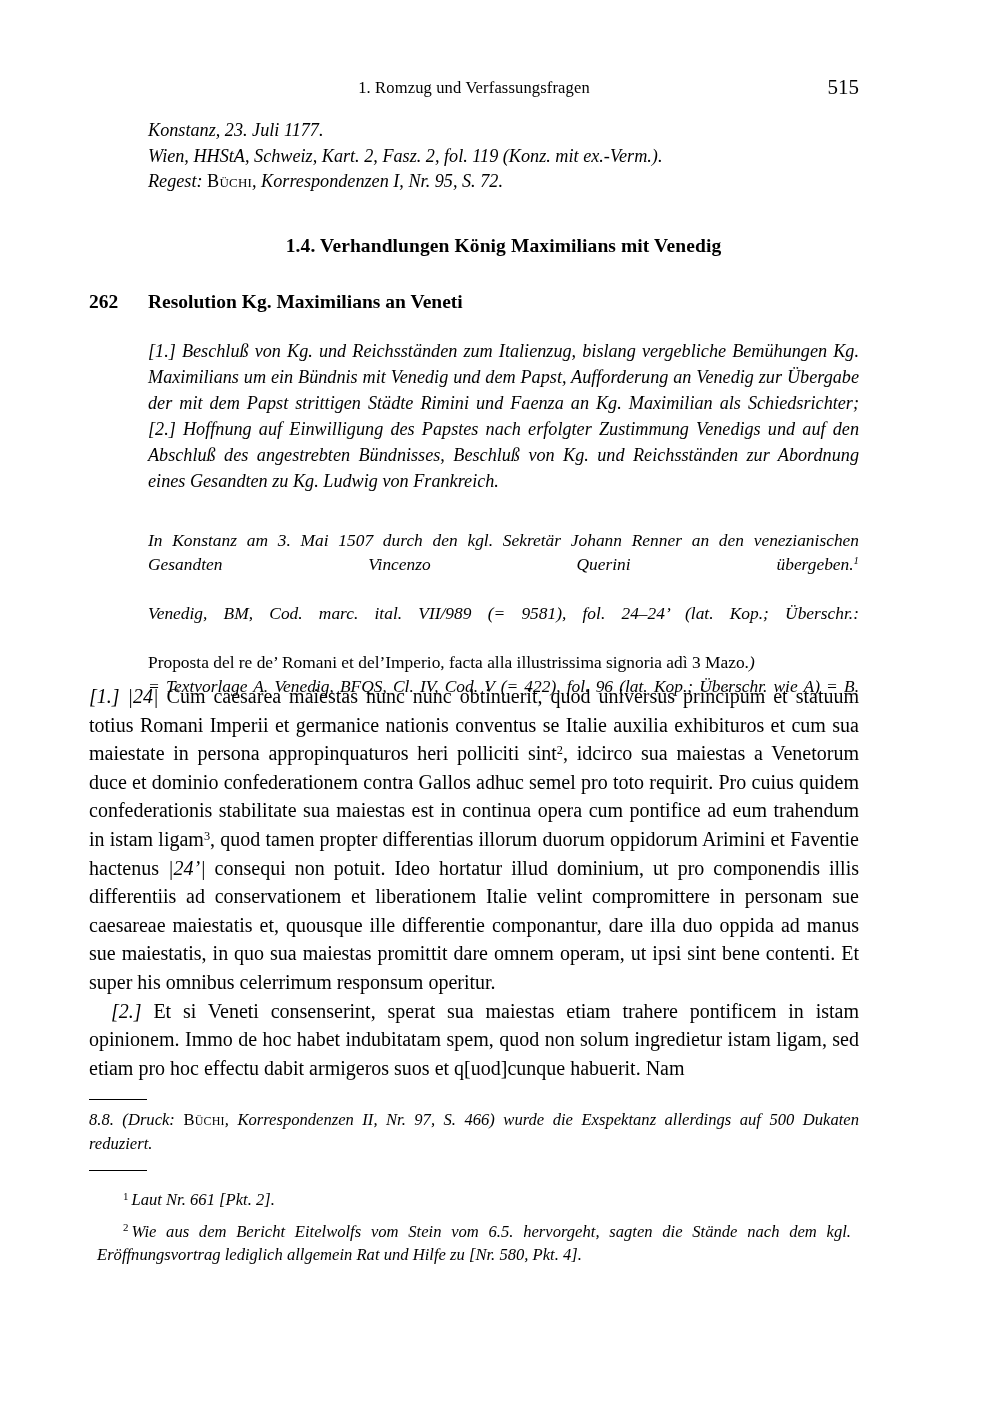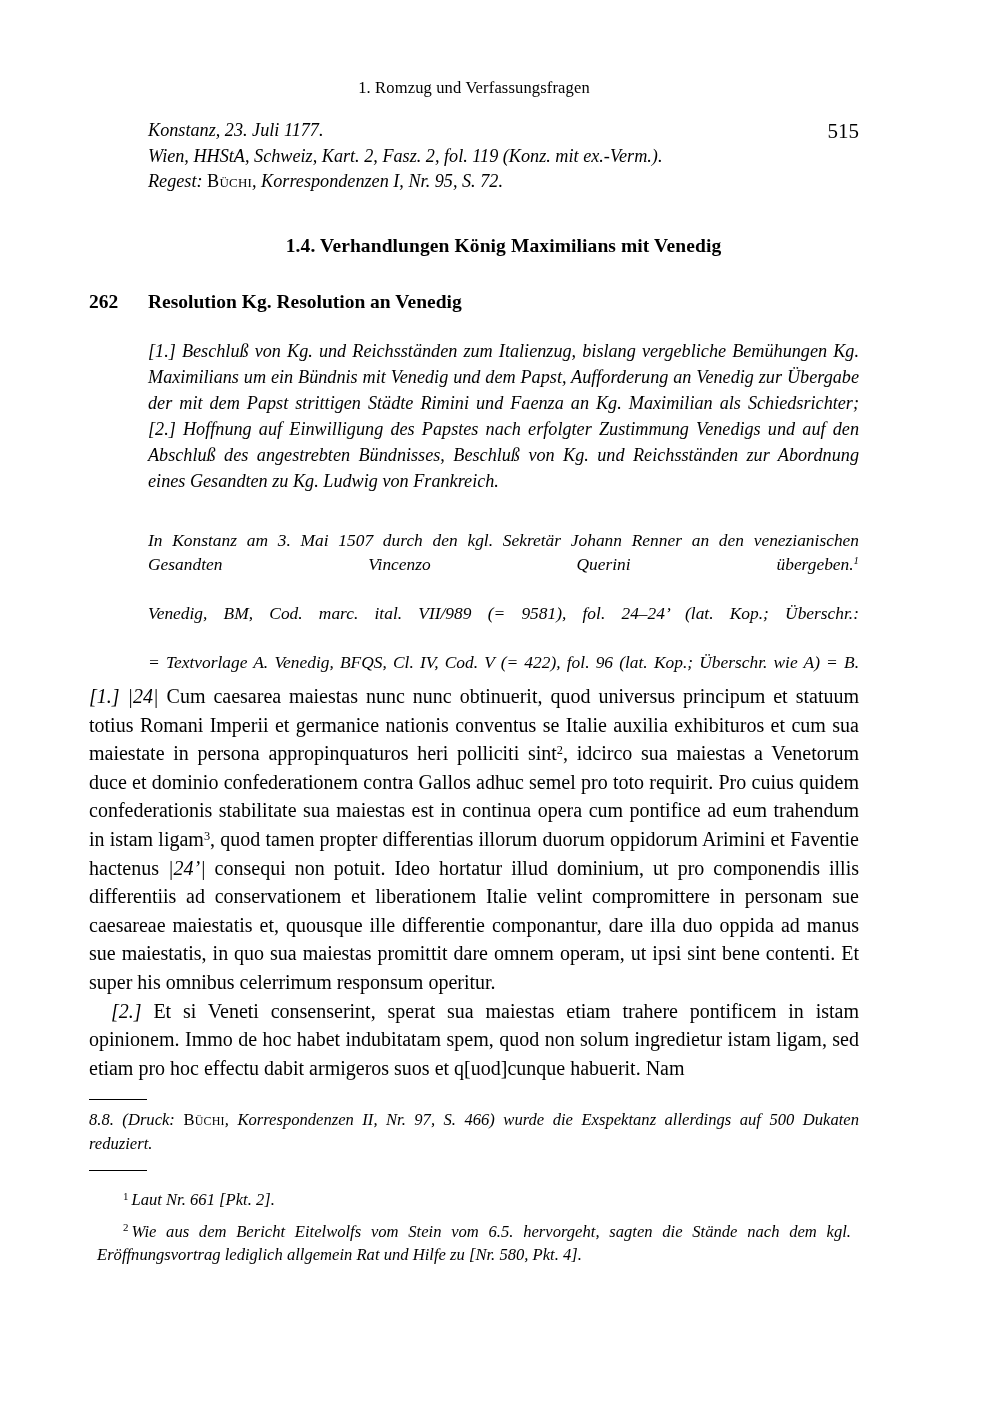--- a/index.html
+++ b/index.html
@@ -36,21 +36,20 @@
     right: 0;
     text-align: center;
     font-size: 16.5px;
     letter-spacing: 0.15px;
   }
   .running-head-folio {
     position: absolute;
     right: 0;
     top: -3px;
     font-size: 21px;
-    margin-top: 44px;
   }
 
   
   .block {
     position: absolute;
     left: 89px;
     width: 770px;
   }
 
   .italic { font-style: italic; }
@@ -226,30 +225,31 @@
     </div>
     <div>
       <span class="italic">Regest:</span><span> </span><span class="smallcaps">Büchi</span><span class="italic">, Korrespondenzen I, Nr. 95, S. 72.</span>
     </div>
   </div>
 
   <div class="block section-heading">1.4. Verhandlungen König Maximilians mit Venedig</div>
 
   <div class="block item-heading">
     <span class="item-number">262</span>
-    <span class="item-title">Resolution Kg. Resolution an Venedig</span>
+    <span class="item-title">Resolution Kg. Maximilians an Veneti</span>
   </div>
 
   <div class="block regest">[1.] Beschluß von Kg. und Reichsständen zum Italienzug, bislang vergebliche Bemü­hungen Kg. Maximilians um ein Bündnis mit Venedig und dem Papst, Aufforderung an Venedig zur Übergabe der mit dem Papst strittigen Städte Rimini und Faenza an Kg. Maximilian als Schiedsrichter; [2.] Hoffnung auf Einwilligung des Papstes nach erfolgter Zustimmung Venedigs und auf den Abschluß des angestrebten Bündnisses, Beschluß von Kg. und Reichsständen zur Abordnung eines Gesandten zu Kg. Ludwig von Frankreich.</div>
 
   <div class="block provenance">
     <div class="just"><span>In Konstanz am 3. Mai 1507 durch den kgl. Sekretär Johann Renner an den venezianischen Gesandten Vincenzo Querini übergeben.</span><sup>1</sup></div>
     <div>
         <span class="just" style="display:block;">Venedig, BM, Cod. marc. ital. VII/989 (= 9581), fol. 24–24’ (lat. Kop.; Überschr.:</span>
       </div>
+    <div><span class="roman">Proposta del re de’ Romani et del’Imperio, facta alla illustrissima signoria adì 3 Mazo.</span><span class="italic">)</span></div>
     <div class="just"><span>= Textvorlage A. Venedig, BFQS, Cl. IV, Cod. V (= 422), fol. 96 (lat. Kop.; Überschr. wie A) = B.</span></div>
   </div>
 
   <div class="block body-text">
     <p><span class="italic">[1.]</span> <span class="italic">|24|</span><span> Cum caesarea maiestas nunc nunc obtinuerit, quod universus principum et statuum totius Romani Imperii et germanice nationis conventus se Italie auxilia exhibituros et cum sua maiestate in persona appropinquaturos heri polliciti sint</span><sup>2</sup><span>, idcirco sua maiestas a Venetorum duce et dominio confederationem contra Gallos adhuc semel pro toto requirit. Pro cuius quidem confederationis stabilitate sua maiestas est in continua opera cum pontifice ad eum trahendum in istam ligam</span><sup>3</sup><span>, quod tamen propter differentias illorum duorum oppidorum Arimini et Faventie hactenus </span><span class="italic">|24’|</span><span> consequi non potuit. Ideo hortatur illud dominium, ut pro componendis illis differentiis ad conservationem et liberationem Italie velint compromittere in personam sue caesareae maiestatis et, quousque ille differentie componantur, dare illa duo oppida ad manus sue maiestatis, in quo sua maiestas promittit dare omnem operam, ut ipsi sint bene contenti. Et super his omnibus celerrimum responsum operitur.</span></p>
     <p class="indent"><span class="italic">[2.]</span><span> Et si Veneti consenserint, sperat sua maiestas etiam trahere pontificem in istam opinionem. Immo de hoc habet indubitatam spem, quod non solum ingredietur istam ligam, sed etiam pro hoc effectu dabit armigeros suos et q[uod]cunque habuerit. Nam</span></p>
   </div>
 
   <div class="fn-rule" id="fn-rule-cont"></div>
   <div class="fn-rule" id="fn-rule-main"></div>

